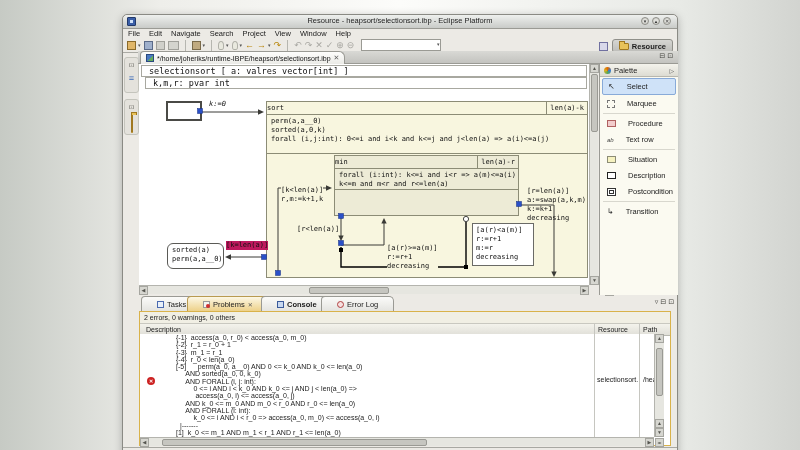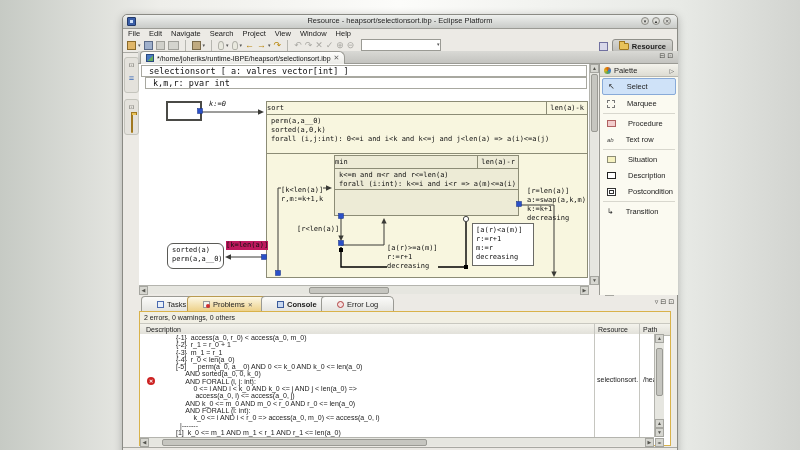--- a/index.html
+++ b/index.html
@@ -219,22 +219,22 @@
       <div class="sit-sep" style="top:51px;"></div>
     </div>
 
     <div class="sit" style="left:195px;top:91px;width:185px;height:61px;background:#edebd6;z-index:2;">
       <div class="sit-hdr">
         <span class="sit-name mono">min</span>
         <span class="sit-var mono">len(a)-r</span>
       </div>
       <div class="sit-body mono">
 
-      <div class="sit-line">k&lt;=m and m&lt;r and r&lt;=len(a)</div>
-          <div class="sit-line">forall (i:int): k&lt;=i and i&lt;r =&gt; a(m)&lt;=a(i)</div>
+      <div class="sit-line">forall (i:int): k&lt;=i and i&lt;r =&gt; a(m)&lt;=a(i)</div>
+          <div class="sit-line">k&lt;=m and m&lt;r and r&lt;=len(a)</div>
         </div>
       <div class="sit-sep" style="top:33px;"></div>
     </div>
 
     <div class="final-box mono">
 
     <div class="sit-line">sorted(a)</div>
         <div class="sit-line">perm(a,a__0)</div>
       </div>
 

